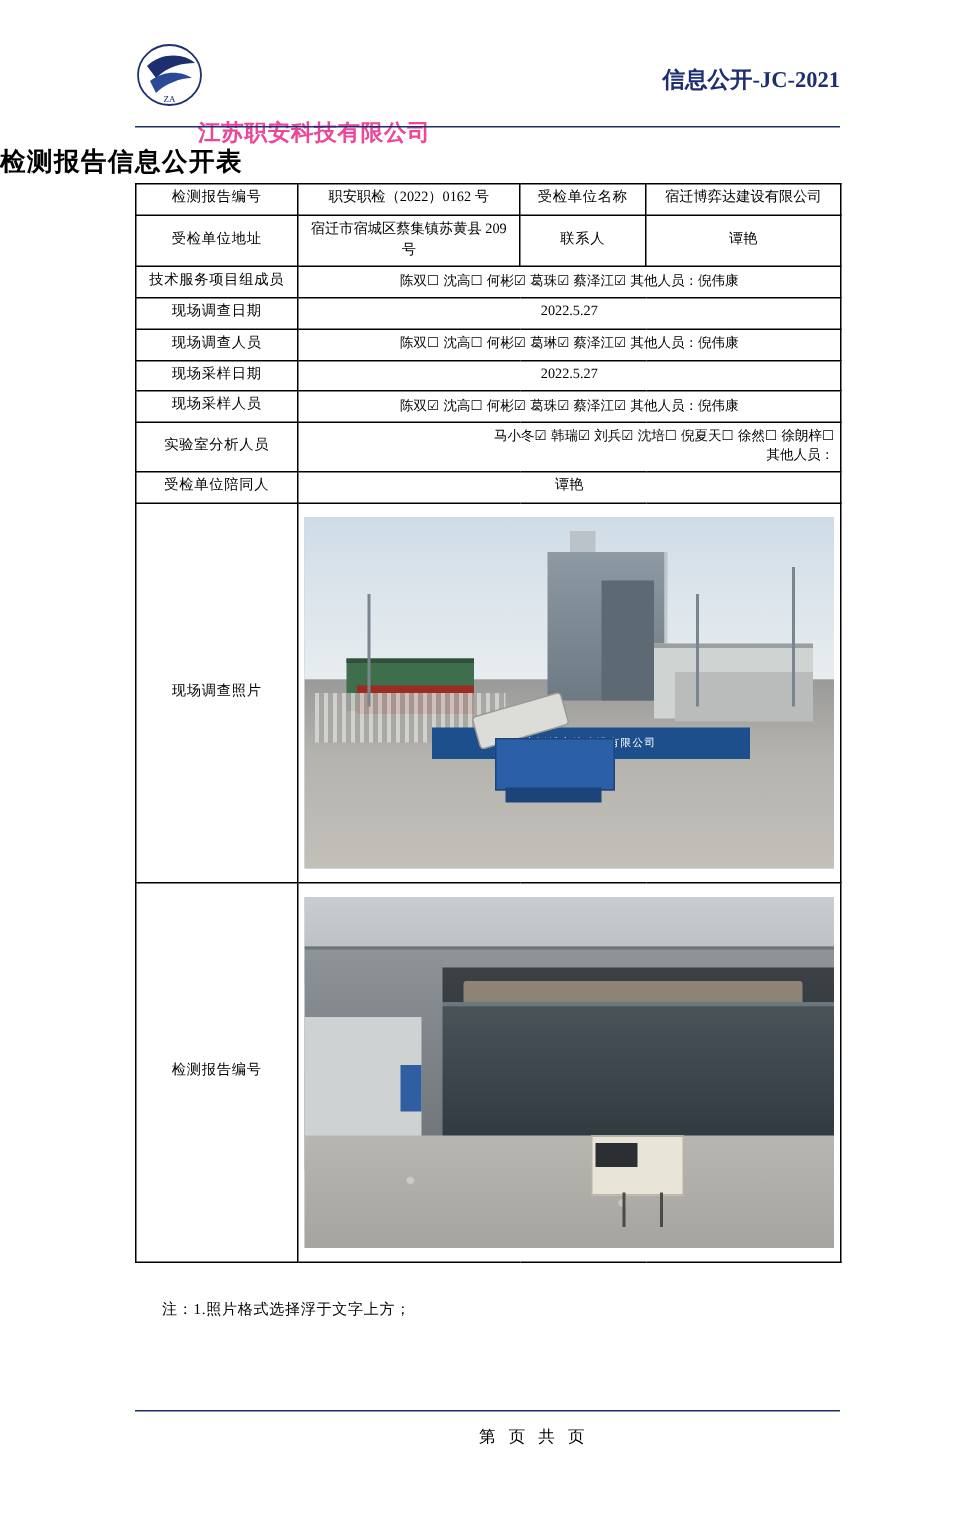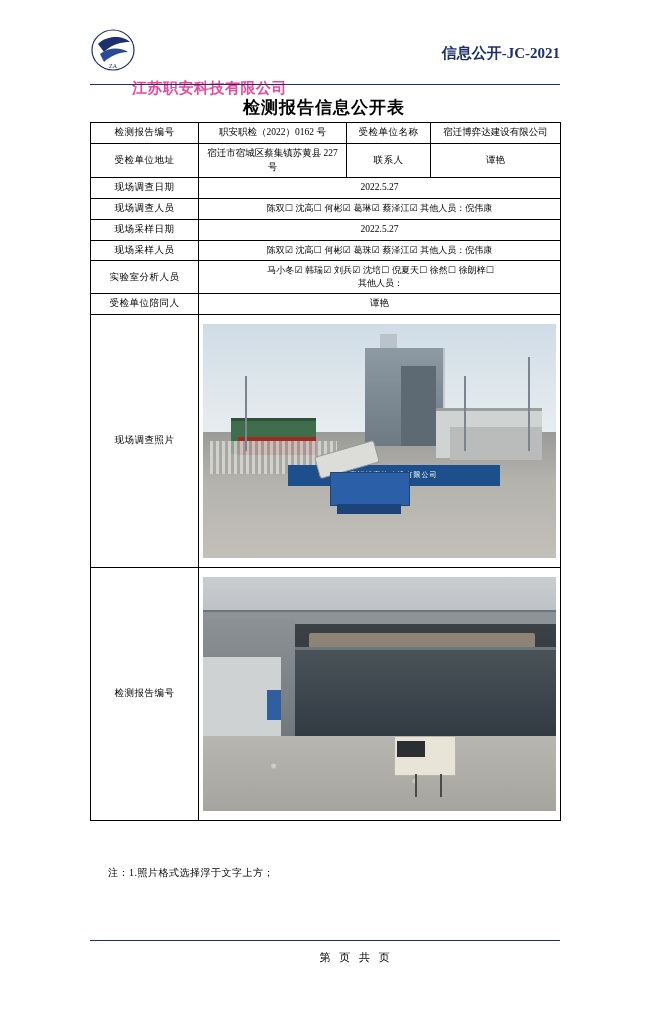--- a/index.html
+++ b/index.html
@@ -64,21 +64,20 @@
     height: 0;
     border-top: 1.2px solid #1d2f6e;
   }
 
   
   .doc-title {
     position: absolute;
     left: 0;
     top: 96px;
     width: 648px;
-    text-align: center;
     font-size: 17px;
     font-weight: bold;
     color: #000;
     letter-spacing: 1px;
   }
 
   
   .tbl {
     position: absolute;
     left: 90px;
@@ -91,21 +90,21 @@
   }
   .tbl td {
     border: 0.8px solid #000;
     padding: 3px 4px;
     vertical-align: middle;
     text-align: center;
     line-height: 1.45;
     word-break: break-all;
   }
   .tbl td.left {
-    text-align: center;
+    text-align: right;
     padding-left: 6px;
   }
   .label {
     letter-spacing: 0.5px;
   }
   .chk {
     font-family: "DejaVu Sans", sans-serif;
     font-size: 9px;
   }
   .people-line {
@@ -323,23 +322,27 @@
     </colgroup>
     <tbody>
       <tr>
         <td class="label">检测报告编号</td>
         <td>职安职检（2022）0162 号</td>
         <td class="label">受检单位名称</td>
         <td>宿迁博弈达建设有限公司</td>
       </tr>
       <tr>
         <td class="label">受检单位地址</td>
-        <td>宿迁市宿城区蔡集镇苏黄县 227 号</td>
+        <td>宿迁市宿城区蔡集镇苏黄县 209 号</td>
         <td class="label">联系人</td>
         <td>谭艳</td>
+      </tr>
+      <tr>
+        <td class="label">技术服务项目组成员</td>
+        <td colspan="3" class="people-line chk">陈双☐ 沈高☐ 何彬☑ 葛珠☑ 蔡泽江☑ 其他人员：倪伟康</td>
       </tr>
       <tr>
         <td class="label">现场调查日期</td>
         <td colspan="3">2022.5.27</td>
       </tr>
       <tr>
         <td class="label">现场调查人员</td>
         <td colspan="3" class="people-line chk">陈双☐ 沈高☐ 何彬☑ 葛琳☑ 蔡泽江☑ 其他人员：倪伟康</td>
       </tr>
       <tr>

